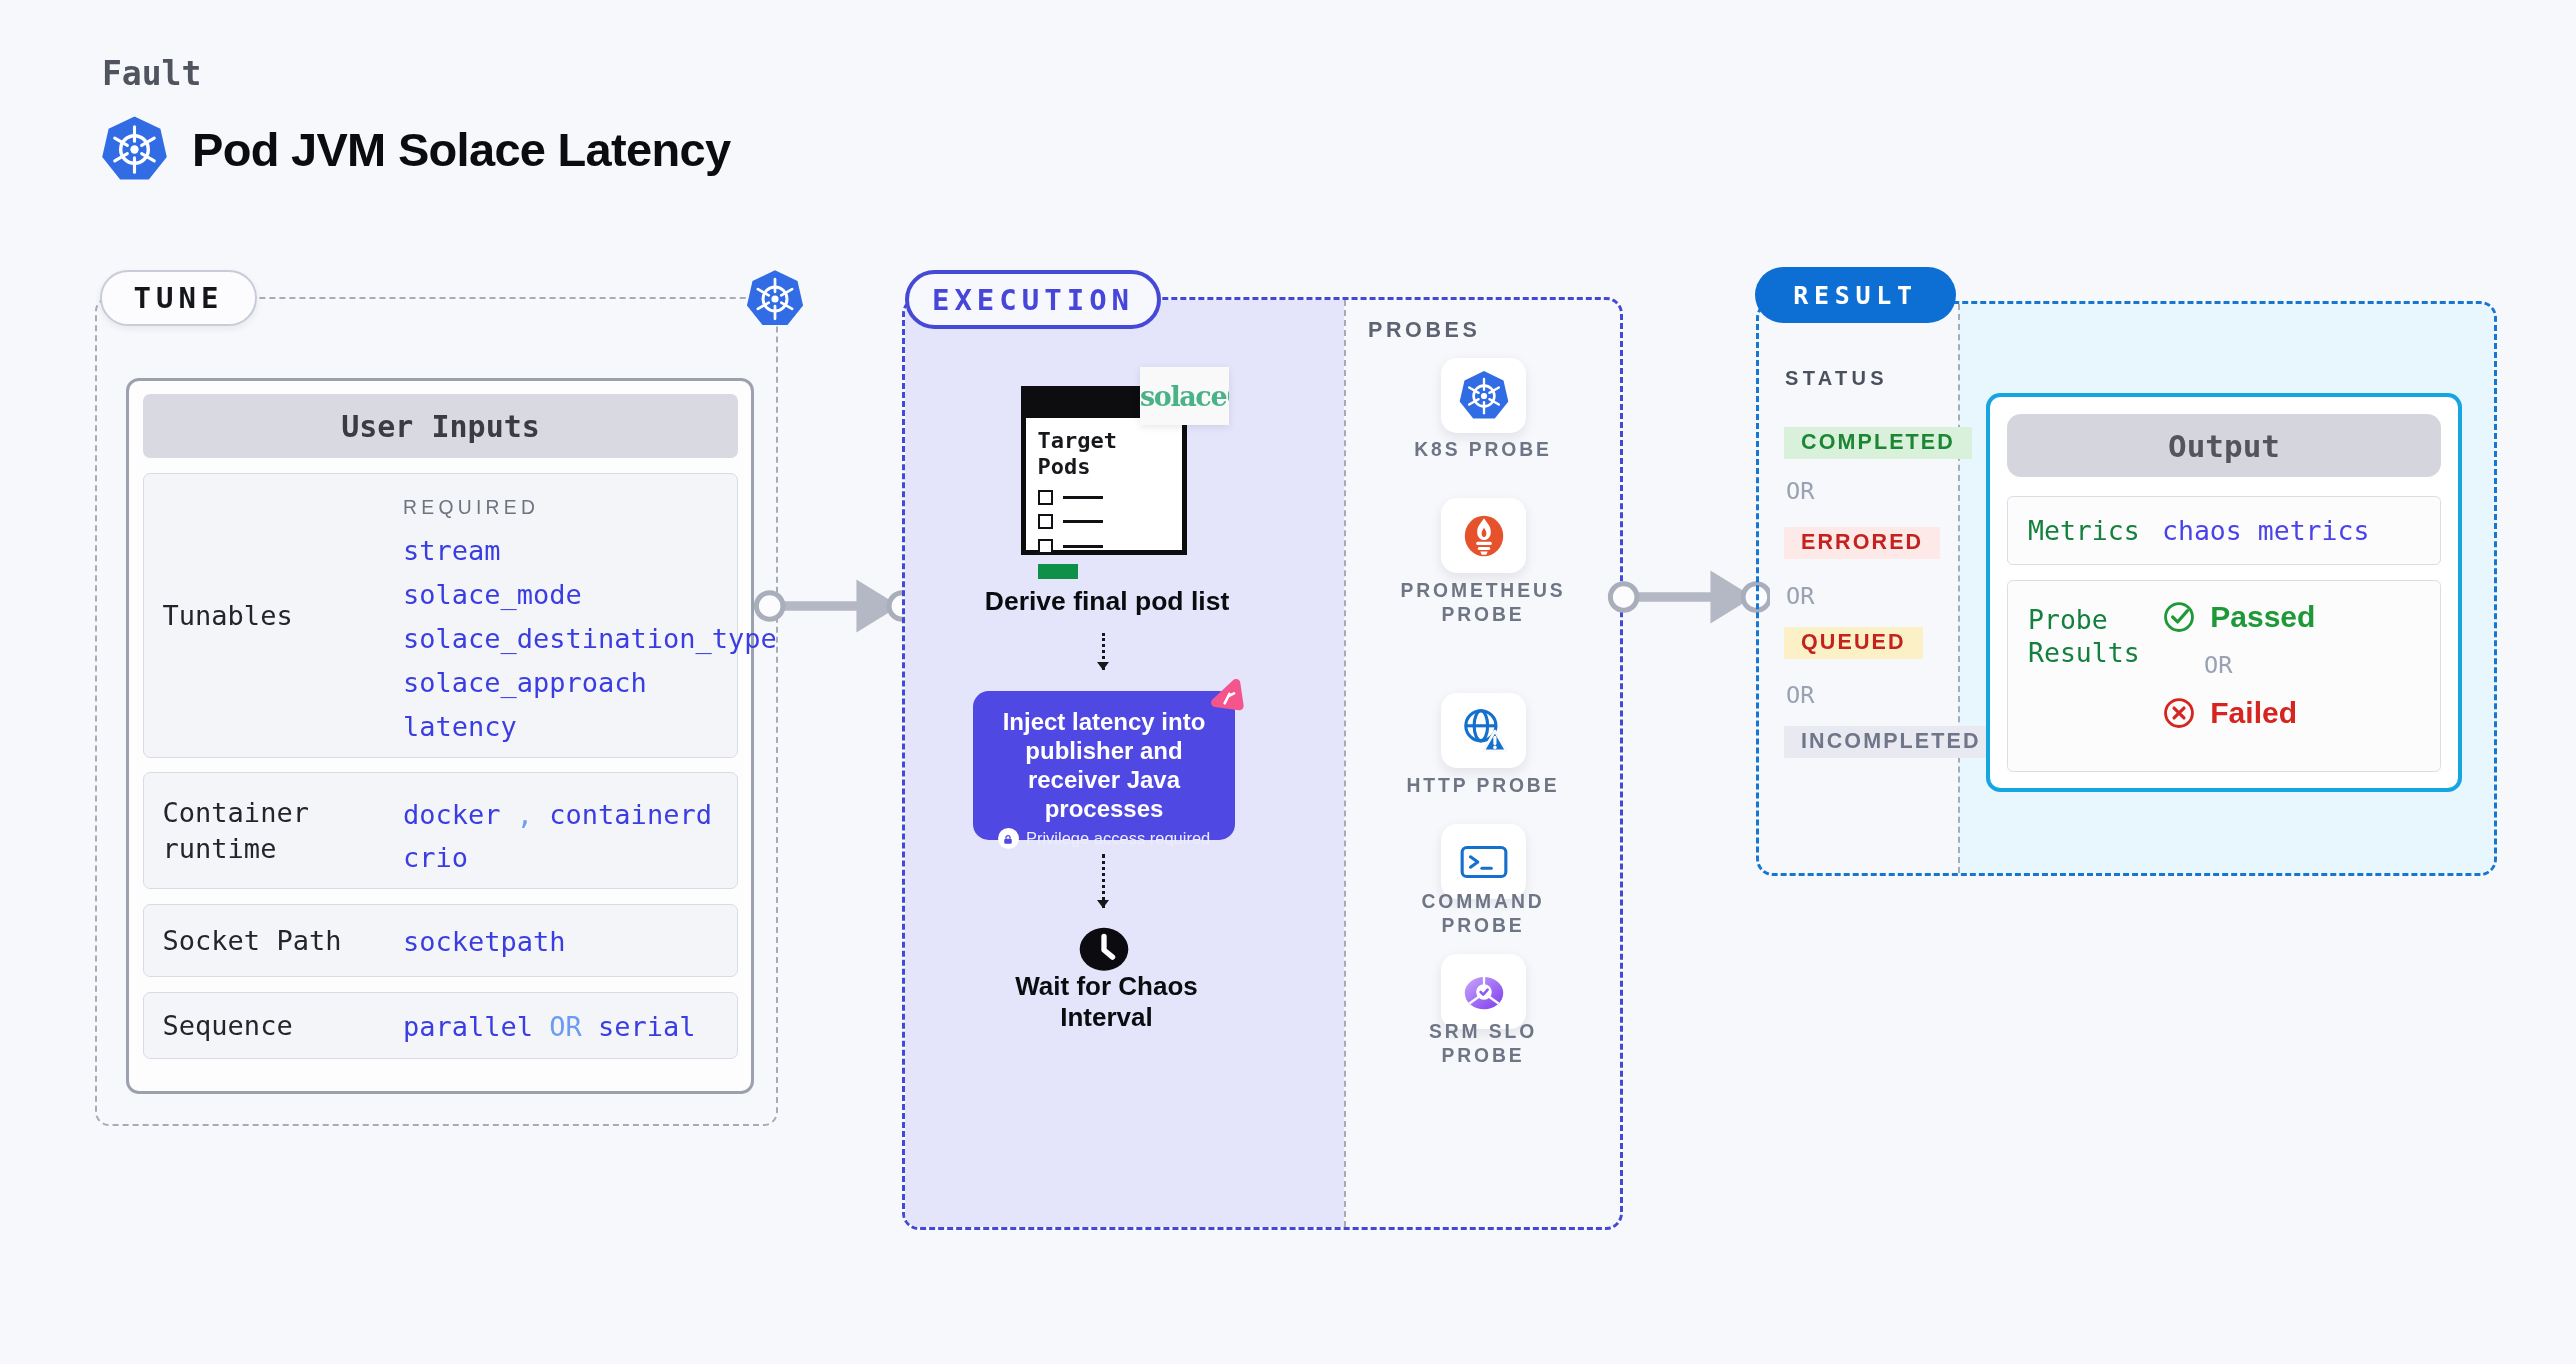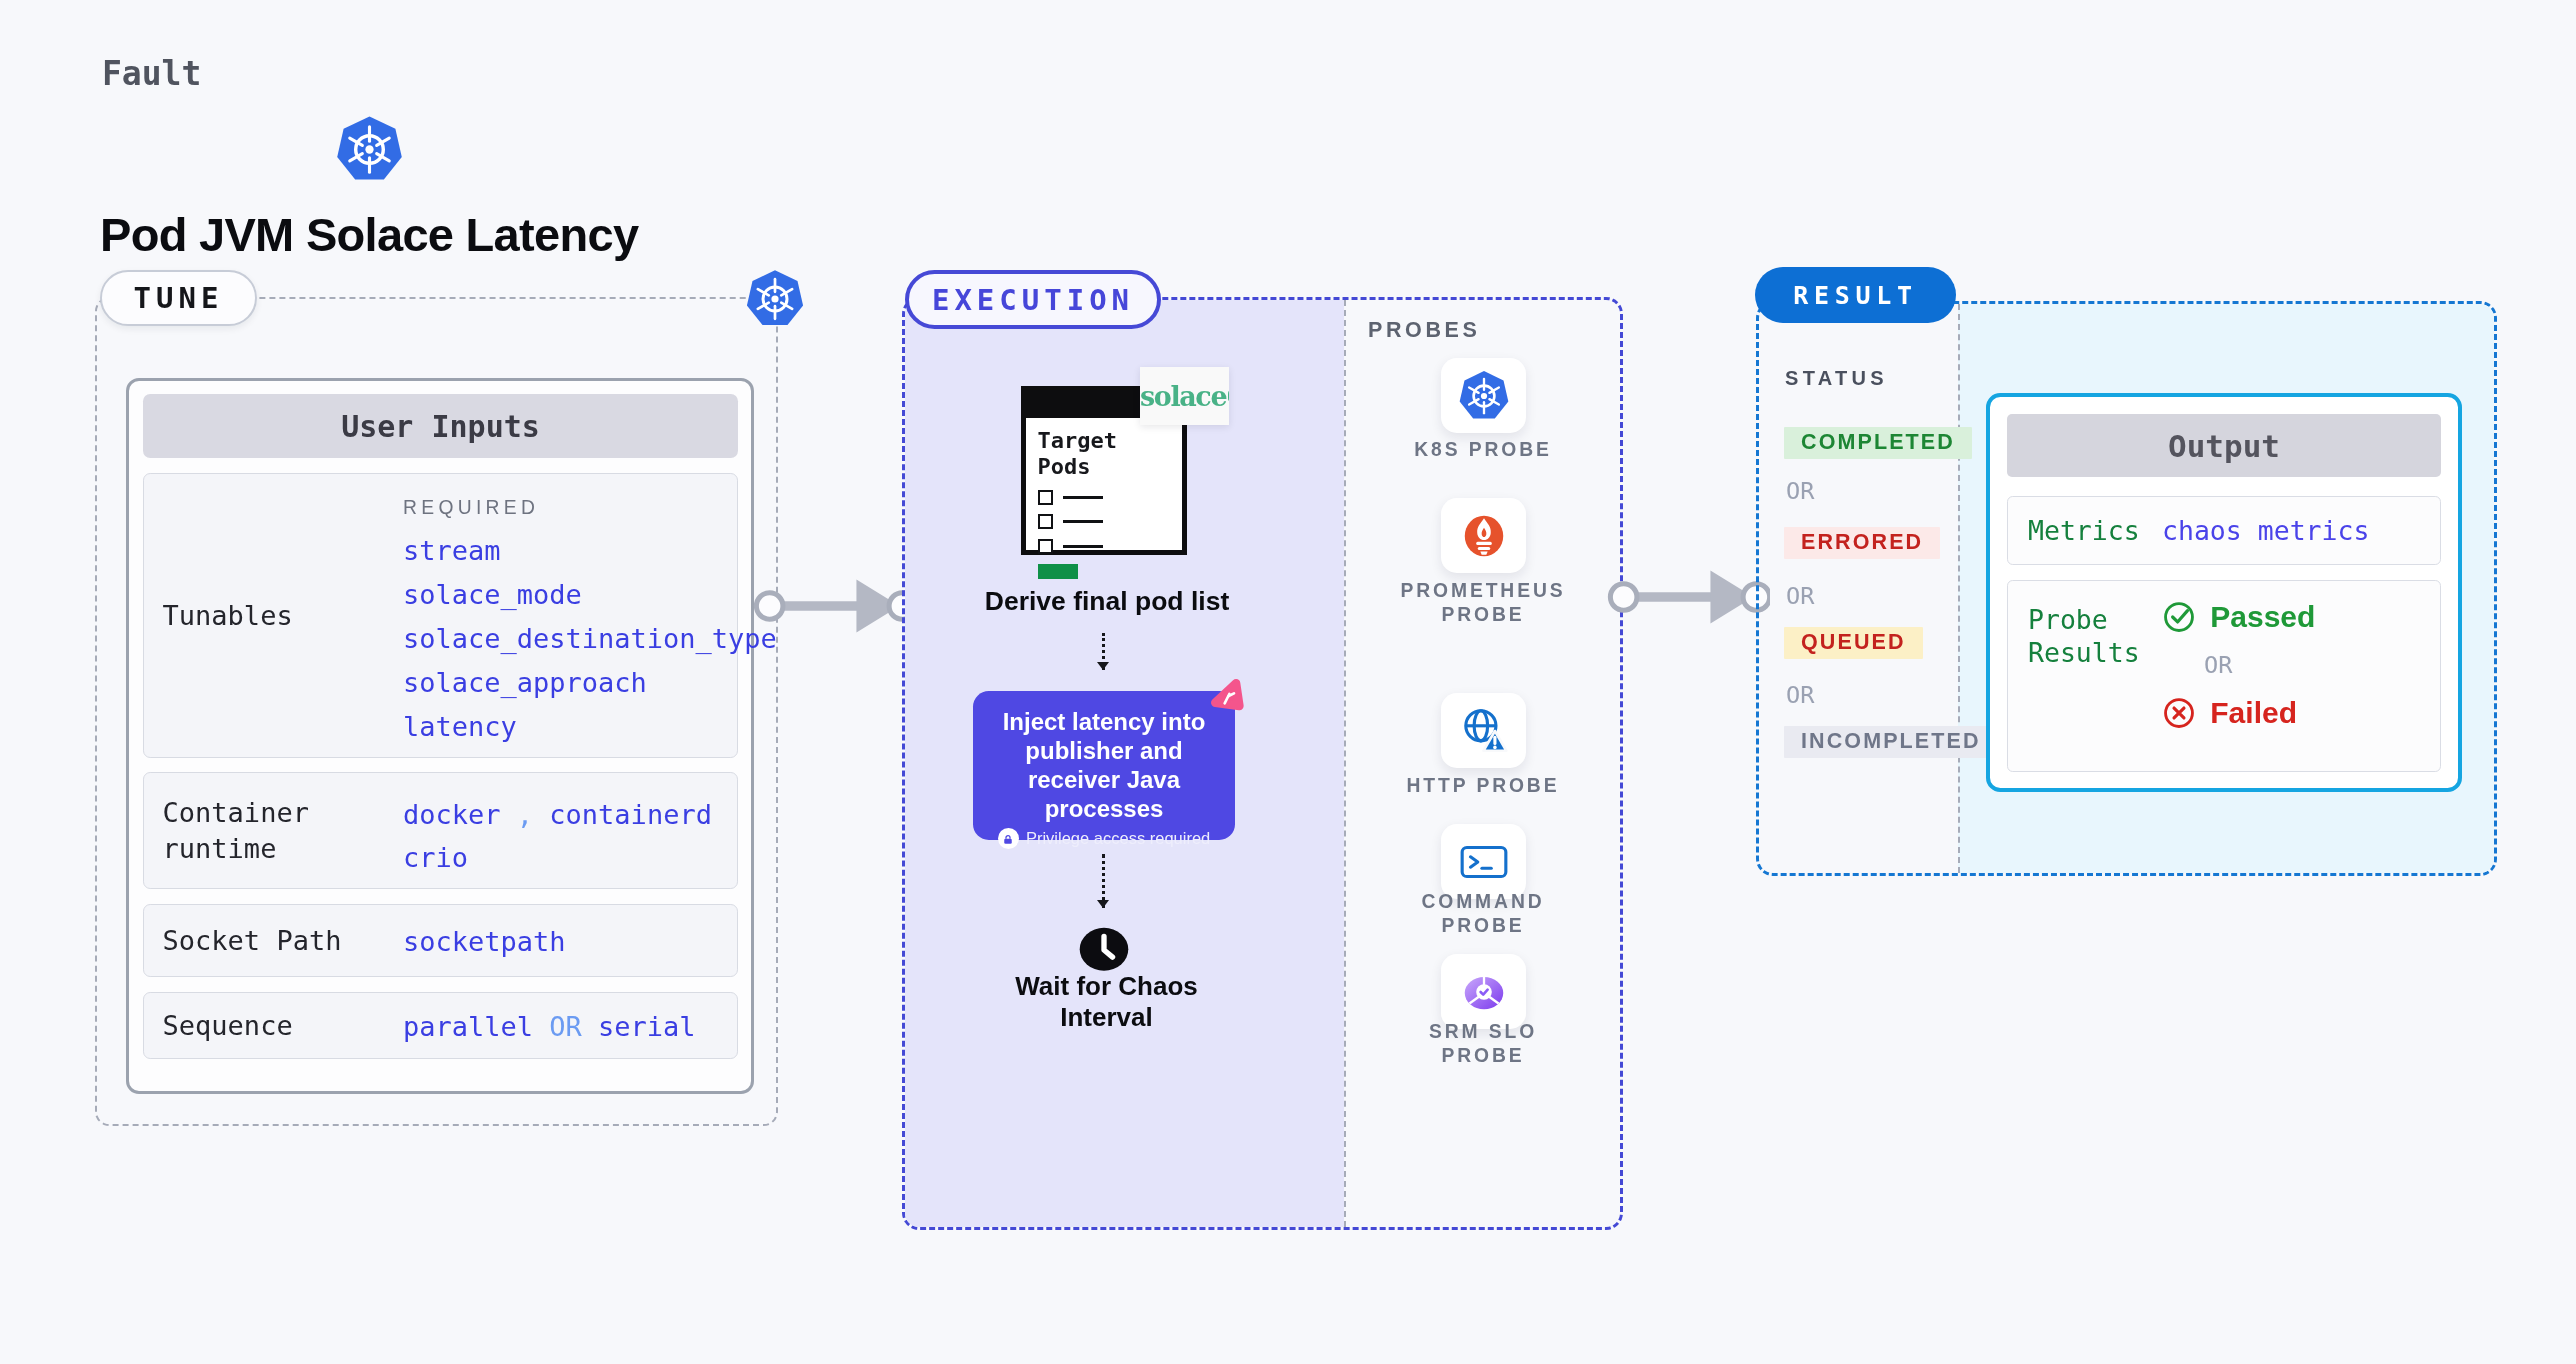--- a/index.html
+++ b/index.html
@@ -3,21 +3,21 @@
 <meta charset="utf-8">
 <style>
   * { margin:0; padding:0; box-sizing:border-box; }
   html,body { background:#f7f8fb; }
   body { font-family:"Liberation Sans", sans-serif; }
   #canvas { position:relative; width:2576px; height:1365px; background:#f7f8fb; overflow:hidden; }
 
   
   .eyebrow { position:absolute; left:102px; top:54px; font-family:"DejaVu Sans Mono",monospace;
              font-size:33px; font-weight:600; color:#50545f; }
-  .title-row { position:absolute; left:100px; top:115px; display:flex; align-items:center; gap:23px;flex-direction:column; }
+  .title-row { position:absolute; left:100px; top:115px; display:flex; align-items:center; gap:23px; }
   .title-k8s { width:69px; height:69px; }
   .page-title { font-size:47px; font-weight:bold; color:#0b0c10; letter-spacing:-0.7px; }
 
   
   .pill { position:absolute; display:flex; align-items:center; justify-content:center;
           font-family:"DejaVu Sans Mono",monospace; font-weight:bold; border-radius:34px; }
   .pill-tune { left:100px; top:270px; width:157px; height:56px; background:#fcfcfe;
                border:2.9px solid #c7ccd7; color:#15161a; font-size:29px; letter-spacing:5px;
                box-shadow:0 2.9px 7.2px rgba(20,22,40,.07); }
   .pill-exec { left:905px; top:270px; width:256px; height:59px; background:#f7f7fe;
@@ -130,21 +130,21 @@
   .b-success { top:427px; background:#d9f0db; color:#1d8634; }
   .b-error   { top:527px; background:#fce9e8; color:#c3221e; }
   .b-warning { top:627px; background:#fcf0c6; color:#c3221e; }
   .b-neutral { top:726px; background:#e9eaf1; color:#6f7689; }
   .or-lbl { position:absolute; left:1786px; font-family:"DejaVu Sans Mono",monospace;
             font-size:23.6px; font-weight:500; color:#9aa1b2; }
   .or1{top:477px;} .or2{top:582px;} .or3{top:681px;}
 
   .output-card { position:absolute; left:1986px; top:393px; width:476px; height:399px;
                  background:#ffffff; border:4.3px solid #15a5e1; border-radius:14.3px; padding:17px; }
-  .output-header { height:63px; background:#d5d5dd; border-radius:5px; display:flex;
+  .output-header { height:63px; background:#d5d5dd; border-radius:14px; display:flex;
                    align-items:center; justify-content:center; font-family:"DejaVu Sans Mono",monospace;
                    font-weight:bold; font-size:31px; color:#54545e; }
   .o-row { position:relative; border:1.4px solid #dadde5; border-radius:5.7px; background:#fcfcfd; }
   .o-metrics { margin-top:18.6px; height:69px; }
   .o-probe { margin-top:15.8px; height:192px; }
   .o-label { position:absolute; left:20px; font-family:"DejaVu Sans Mono",monospace;
              font-size:26.5px; color:#15803d; line-height:33px; }
   .o-metrics .o-label { top:50%; transform:translateY(-50%); }
   .o-probe .o-label { top:21.5px; width:122px; }
   .o-metrics-val { position:absolute; left:154px; top:50%; transform:translateY(-50%);

